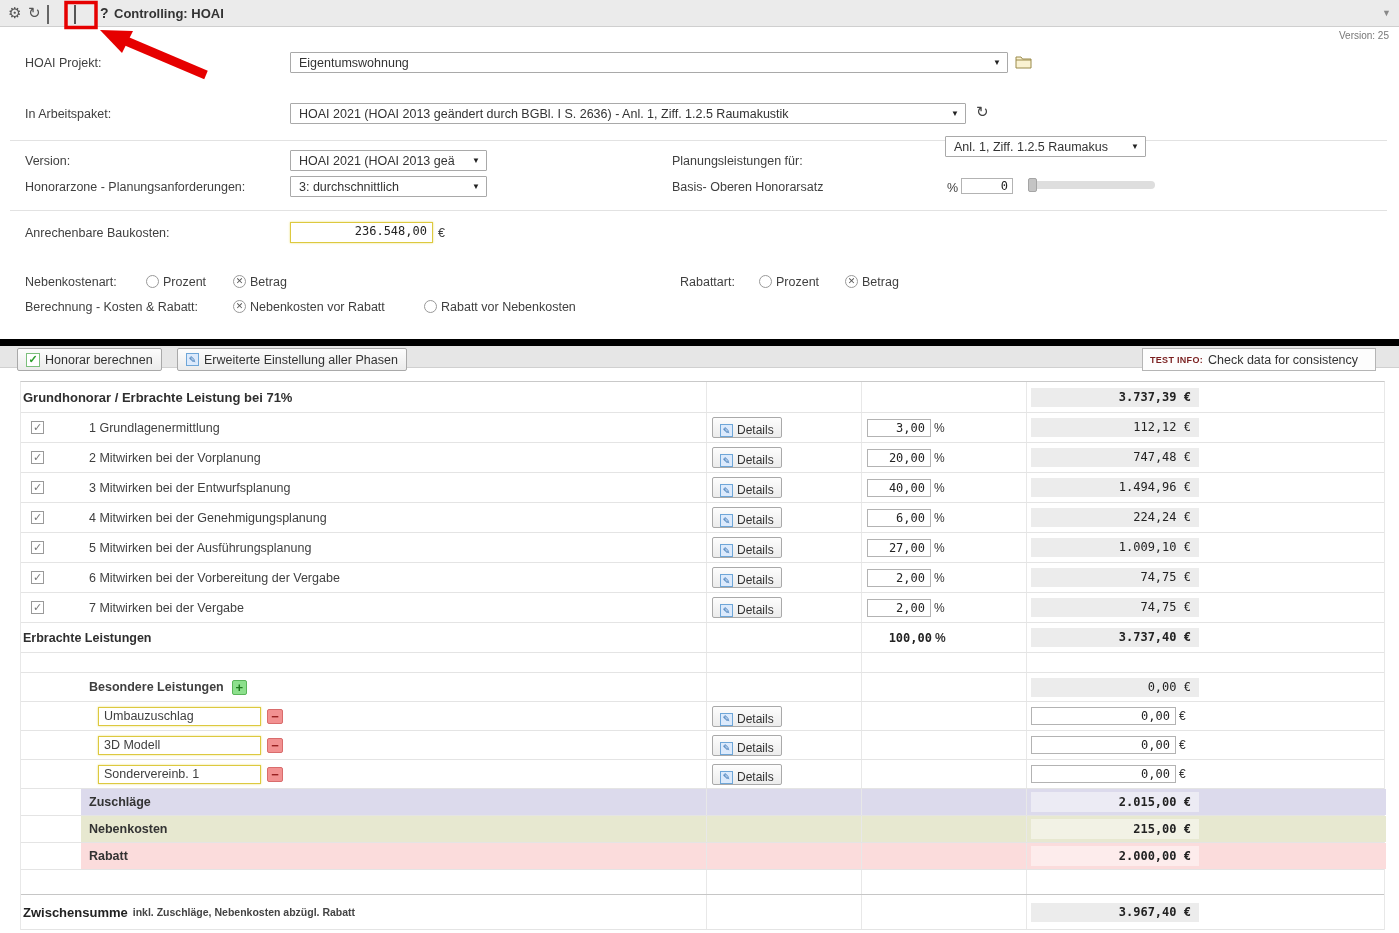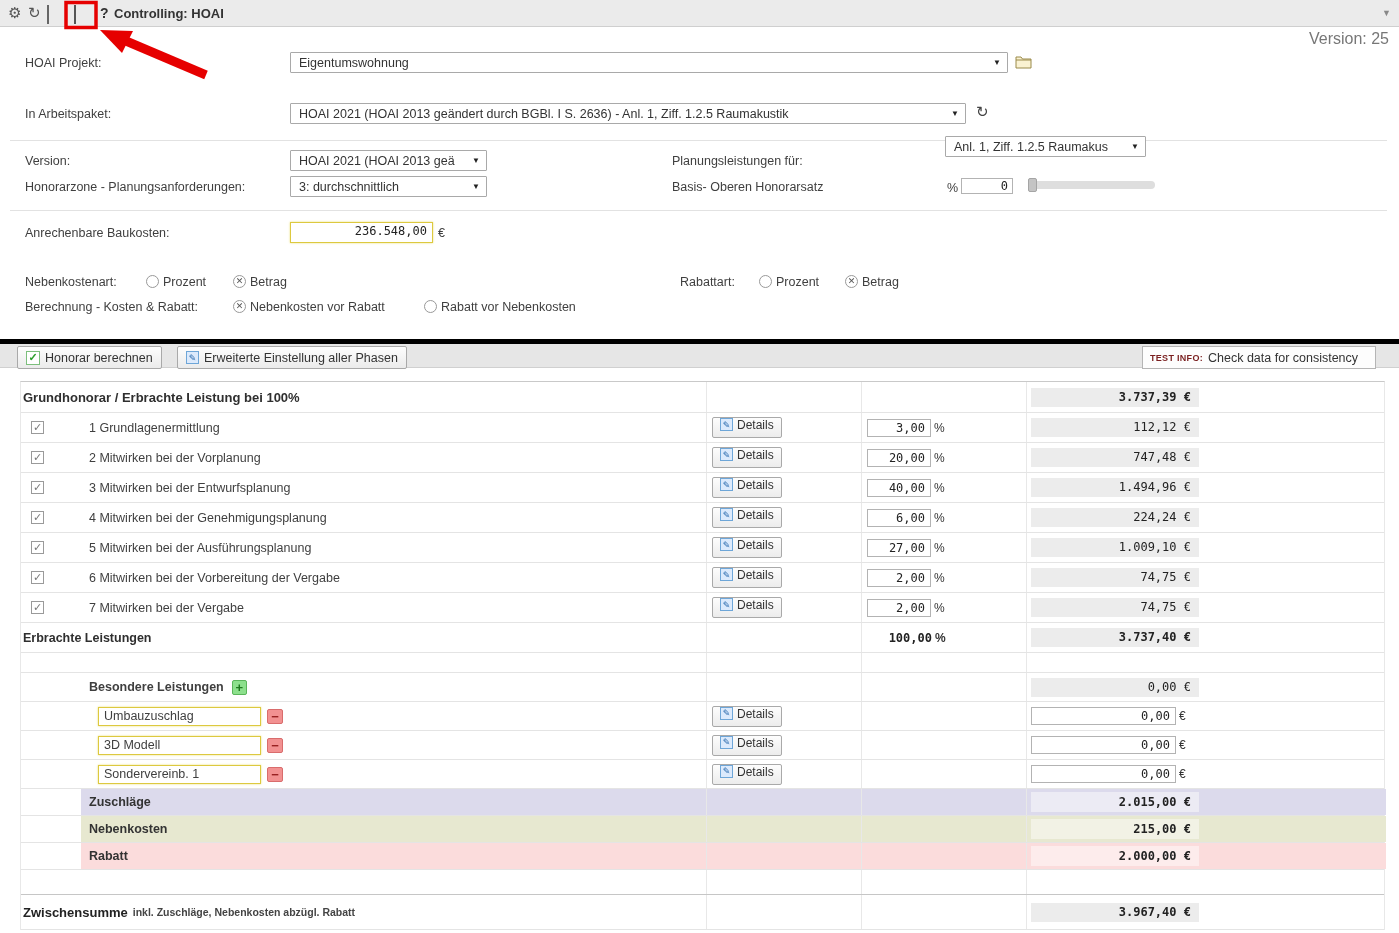--- a/index.html
+++ b/index.html
@@ -14,21 +14,21 @@
   .gear::before { content:"⚙"; }
   .refresh::before { content:"↻"; }
   .printbox { width:13px; height:13px; border:1px solid #666; background:linear-gradient(#fff,#e7e7e7); position:relative; }
   .printbox::before { content:""; position:absolute; left:2px; right:2px; top:3px; height:1px; background:#777; box-shadow:0 3px 0 #777; }
   .winbox { width:14px; height:13px; border:1px solid #555; background:#fafafa; position:relative; }
   .winbox::before { content:""; position:absolute; left:1px; right:1px; top:1px; height:2px; background:#555; }
   .help::before { content:"?"; font-weight:bold; color:#333; font-size:14px; }
   .tbtitle { position:absolute; left:114px; top:6px; font-size:13px; color:#333; font-weight:600;text-align:center; }
   .tbcaret { position:absolute; right:8px; top:8px; font-size:9px; color:#888; }
   .tbcaret::before { content:"▼"; }
-  .versionlbl { position:absolute; right:10px; top:30px; font-size:16px; color:#777; }
+  .versionlbl { position:absolute; right:10px; top:30px; font-size:10px; color:#777; }
 
   
   .lbl { position:absolute; font-size:12.5px; color:#3f3f3f; white-space:nowrap; }
   .dd { position:absolute; height:21px; background:#fff; border:1px solid #a9a9a9; border-radius:1px;
         display:flex; align-items:center; justify-content:space-between; padding:0 6px 0 8px;
         font-size:12.5px; color:#333; cursor:default; }
   .ddtext { white-space:nowrap; overflow:hidden; }
   .caret { font-size:8px; color:#222; margin-left:8px; }
   .caret::before { content:"▼"; }
   .divider { position:absolute; left:10px; right:12px; height:1px; background:#e2e2e2; }
@@ -39,21 +39,21 @@
               padding:0 4px; line-height:14px; }
   .slider { position:absolute; height:8px; background:#dedede; border-radius:4px; }
   .sliderthumb { position:absolute; left:0; top:-3px; width:9px; height:14px; background:#c4c4c4;
                  border:1px solid #a5a5a5; border-radius:2px; }
   .radio { position:absolute; width:13px; height:13px; border:1px solid #999; border-radius:50%;
            background:#fff; display:inline-flex; align-items:center; justify-content:center; }
   .radio.checked::after { content:"✕"; font-size:9px; color:#555; line-height:9px; }
 
   
   .actionbar { position:absolute; top:339px; left:0; width:1399px; height:29px; background:#e6e6e6;
-               border-top:5px solid #000000; border-bottom:1px solid #d0d0d0; }
+               border-top:7px solid #000000; border-bottom:1px solid #d0d0d0; }
   .btn { position:absolute; height:23px; display:inline-flex; align-items:center; gap:5px;
          background:linear-gradient(#fdfdfd,#ebebeb); border:1px solid #a9a9a9; border-radius:2px;
          font-family:"Liberation Sans", sans-serif; font-size:12.5px; color:#333; padding:0 8px; cursor:pointer; }
   .ic-check { width:14px; height:14px; border:1px solid #7cbf7c; background:#fff; display:inline-flex;
               align-items:center; justify-content:center; font-size:11px; font-weight:bold; color:#2e9e2e; }
   .ic-check::before { content:"✓"; }
   .ic-edit { width:13px; height:13px; border:1px solid #6ea6d8; background:#dceafc; display:inline-flex;
              align-items:center; justify-content:center; font-size:9px; color:#1e62a8; }
   .ic-edit::before { content:"✎"; }
   .testinfo { position:absolute; left:1142px; top:2px; width:234px; height:23px; background:#fdfdfd;
@@ -70,21 +70,21 @@
   .bl { border-left:1px solid #e8e8e8; }
   .r-head { height:31px; }  .r-phase { height:30px; } .r-erbracht { height:30px; }
   .r-spacer { height:20px; } .r-beshead { height:29px; } .r-besitem { height:29px; }
   .r-sum { height:27px; } .r-gap { height:24px; border-bottom:none; } .r-final { height:36px; border-top:1px solid #c6c6c6; }
   .span12 { grid-column:1 / 3; padding-left:2px; }
   .c2 { padding-left:8px; font-size:12.5px; }
   .sectitle { font-size:13px; font-weight:bold; color:#2f2f2f; }
   .checkbox { width:13px; height:13px; border:1px solid #9a9a9a; background:#fff; margin-left:10px;
               display:inline-flex; align-items:center; justify-content:center; cursor:pointer; }
   .checkbox.checked::after { content:"✓"; font-size:11px; color:#777; line-height:11px; }
-  .detailsbtn { margin-left:5px; height:21px; display:inline-flex; align-items:flex-start; gap:4px;
+  .detailsbtn { margin-left:5px; height:21px; display:inline-flex; align-items:flex-end; gap:4px;
                 background:linear-gradient(#fdfdfd,#ececec); border:1px solid #a9a9a9; border-radius:2px;
                 font-size:12px; color:#333; padding:0 7px; cursor:pointer; }
   .pctbox { margin-left:5px; width:64px; height:18px; border:1px solid #b3b3b3; background:#fff;
             text-align:right; padding:1px 5px 0 0; }
   .pctplain { margin-left:6px; width:64px; text-align:right; font-weight:bold; }
   .sfx { margin-left:3px; font-size:12px; color:#333; }
   .valbox { margin-left:4px; width:168px; height:19px; background:#ececec; text-align:right;
             padding:2px 8px 0 0; }
   .valbold { font-weight:bold; }
   .valinput { margin-left:4px; width:145px; height:18px; border:1px solid #b3b3b3; background:#fff;
@@ -199,21 +199,21 @@
     </button>
     <div class="testinfo">
       <span class="tag">TEST INFO:</span>
       <span class="txt">Check data for consistency</span>
     </div>
   </div>
 
   <div class="htable">
 
     <div class="trow r-head">
-      <div class="cell span12 sectitle">Grundhonorar / Erbrachte Leistung bei 100%</div>
+      <div class="cell span12 sectitle">Grundhonorar / Erbrachte Leistung bei 71%</div>
       <div class="cell bl" style="grid-column:3"></div>
       <div class="cell bl" style="grid-column:4"></div>
       <div class="cell bl" style="grid-column:5">
           <div class="valbox mono valbold">3.737,39 €</div>
         </div>
     </div>
 
     <div class="trow r-phase">
       <div class="cell">
           <span class="checkbox checked"></span>

